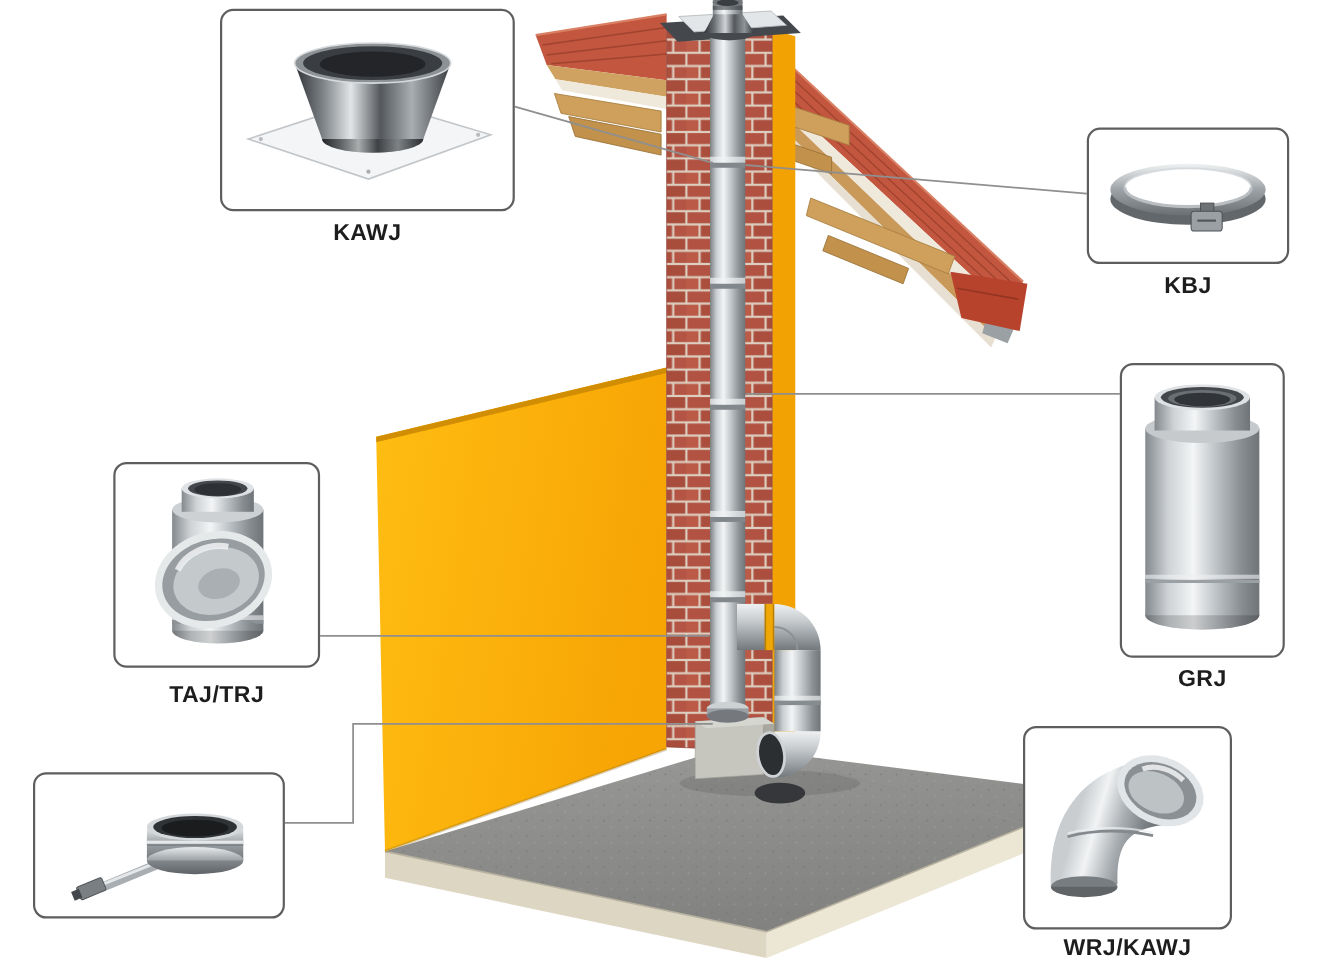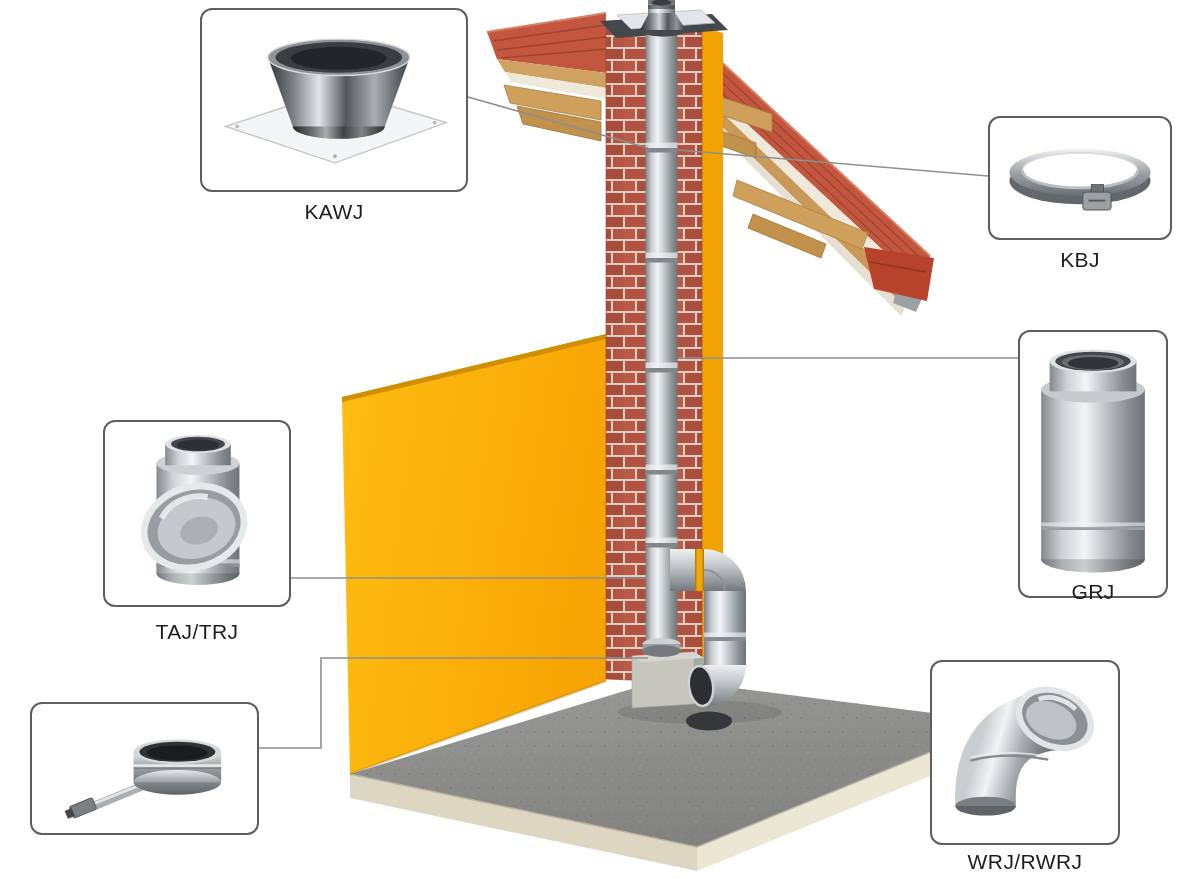--- a/index.html
+++ b/index.html
@@ -2,28 +2,28 @@
 <html><head>
 <meta charset="utf-8">
 <style>
   *{margin:0;padding:0;box-sizing:border-box}
   html,body{background:#ffffff}
   #stage{position:relative;width:1200px;height:878px;background:#fff;
          font-family:"Liberation Sans",sans-serif;overflow:hidden}
   #scene{position:absolute;left:0;top:0}
   .callout{position:absolute;background:#fff;border:2px solid #5e5e5e;border-radius:12px;
            display:flex;align-items:center;justify-content:center}
-  .part-label{position:absolute;text-align:center;font-weight:normal;font-size:21px;
+  .part-label{position:absolute;text-align:center;font-weight:bold;font-size:21px;
               letter-spacing:.4px;color:#1d1d1d}
   #box-kawj{left:200px;top:8px;width:268px;height:184px}
   #label-kawj{left:200px;top:200px;width:268px}
   #box-kbj{left:988px;top:116px;width:184px;height:124px}
   #label-kbj{left:988px;top:248px;width:184px}
   #box-grj{left:1018px;top:330px;width:150px;height:268px}
-  #label-grj{left:1018px;top:580px;width:150px}
+  #label-grj{left:1018px;top:606px;width:150px}
   #box-taj{left:103px;top:420px;width:188px;height:187px}
   #label-taj{left:103px;top:620px;width:188px}
   #box-ksj{left:30px;top:702px;width:229px;height:133px}
   #label-ksj{left:30px;top:842px;width:229px}
   #box-wrj{left:930px;top:660px;width:190px;height:185px}
   #label-wrj{left:930px;top:850px;width:190px}
 </style>
 </head>
 <body>
 
@@ -330,15 +330,15 @@
       <path d="M30,90 Q68,80 112,89" stroke="#eef0f1" stroke-width="2" fill="none" opacity="0.7"></path>
       <path d="M30,93 Q68,83 112,92" stroke="#84898d" stroke-width="2.5" fill="none"></path>
       <g transform="translate(119,49) rotate(24)">
         <ellipse rx="43" ry="32" fill="#e2e5e7"></ellipse>
         <ellipse rx="36" ry="25.5" fill="#8b9094"></ellipse>
         <ellipse cx="-3" cy="3" rx="28" ry="18.5" fill="#bdc2c5"></ellipse>
         <path d="M-24,-12 a30,21 0 0 1 40,-6" stroke="#f0f2f3" stroke-width="5" fill="none" opacity="0.85"></path>
       </g>
     </svg>
   </div>
-  <div class="part-label" id="label-wrj">WRJ/RWRJ</div>
+  <div class="part-label" id="label-wrj">WRJ/KAWJ</div>
 
 </div>
 
 </body></html>

